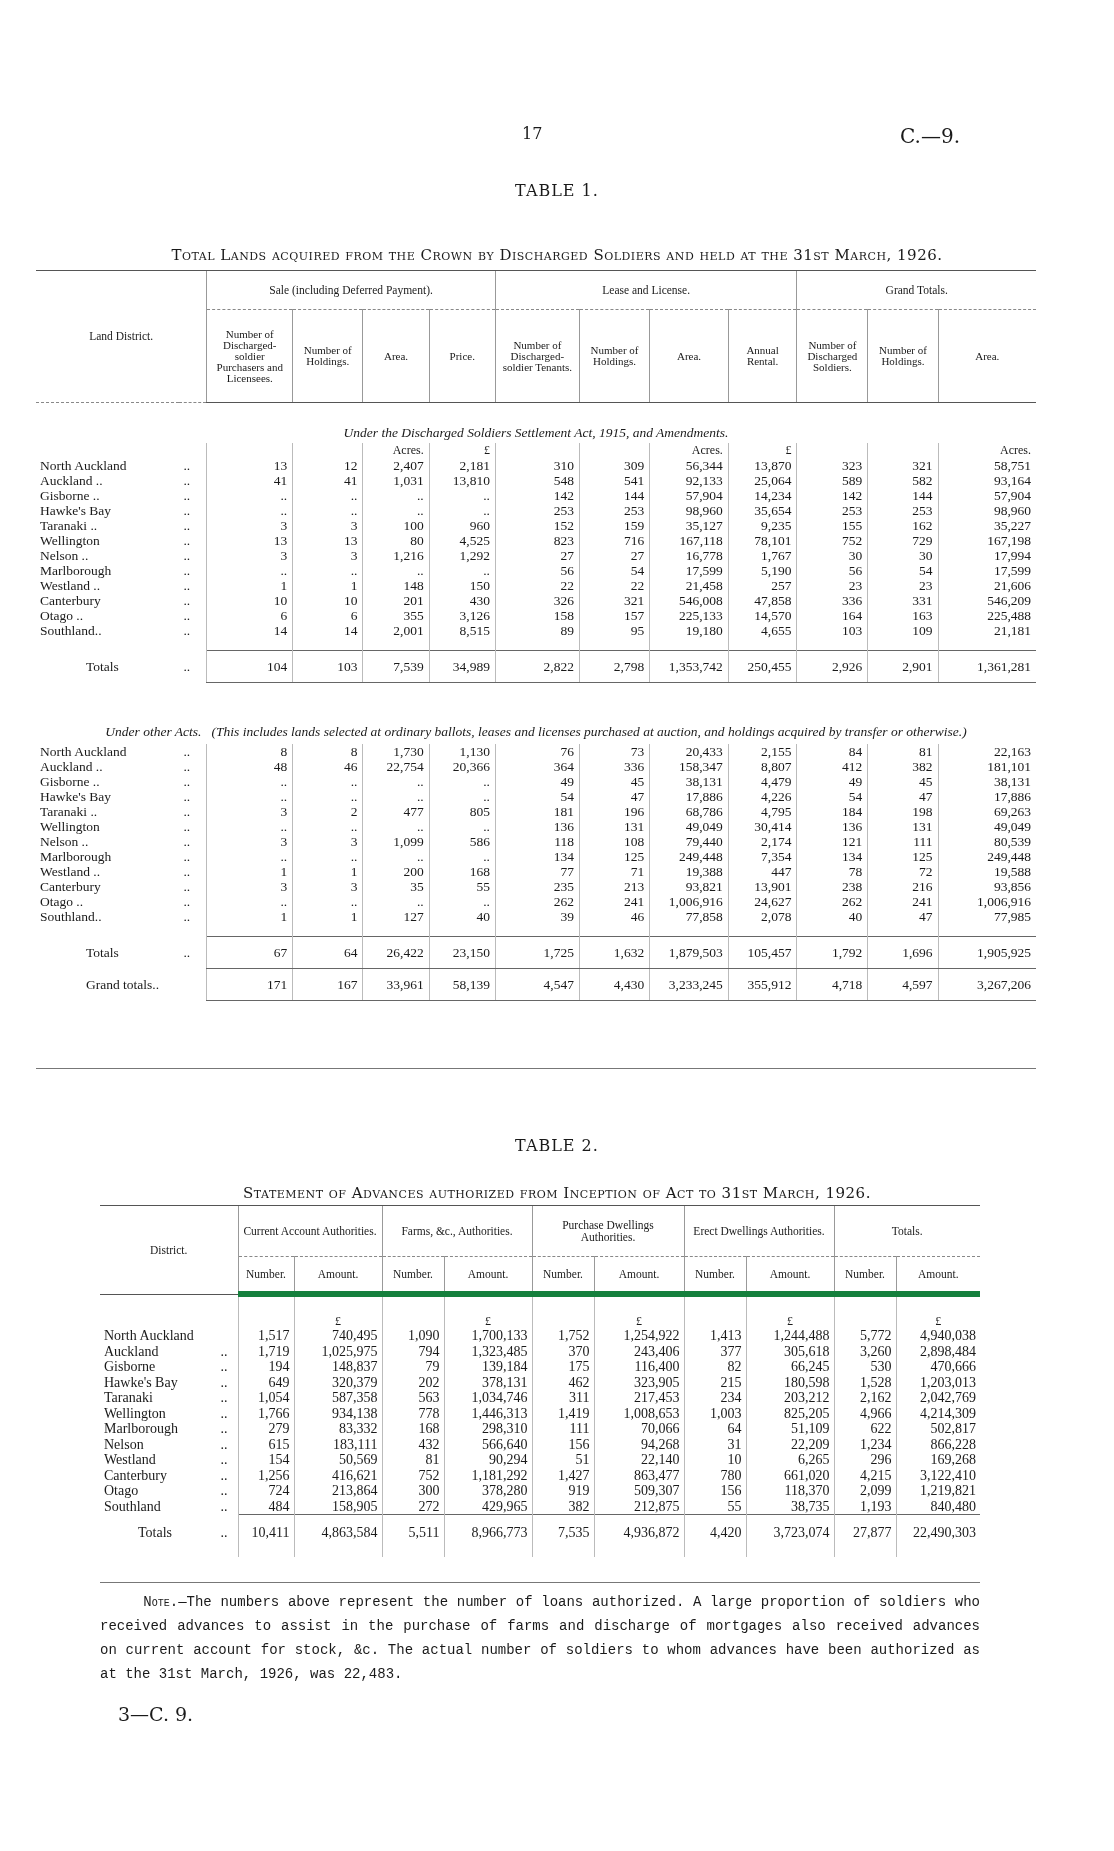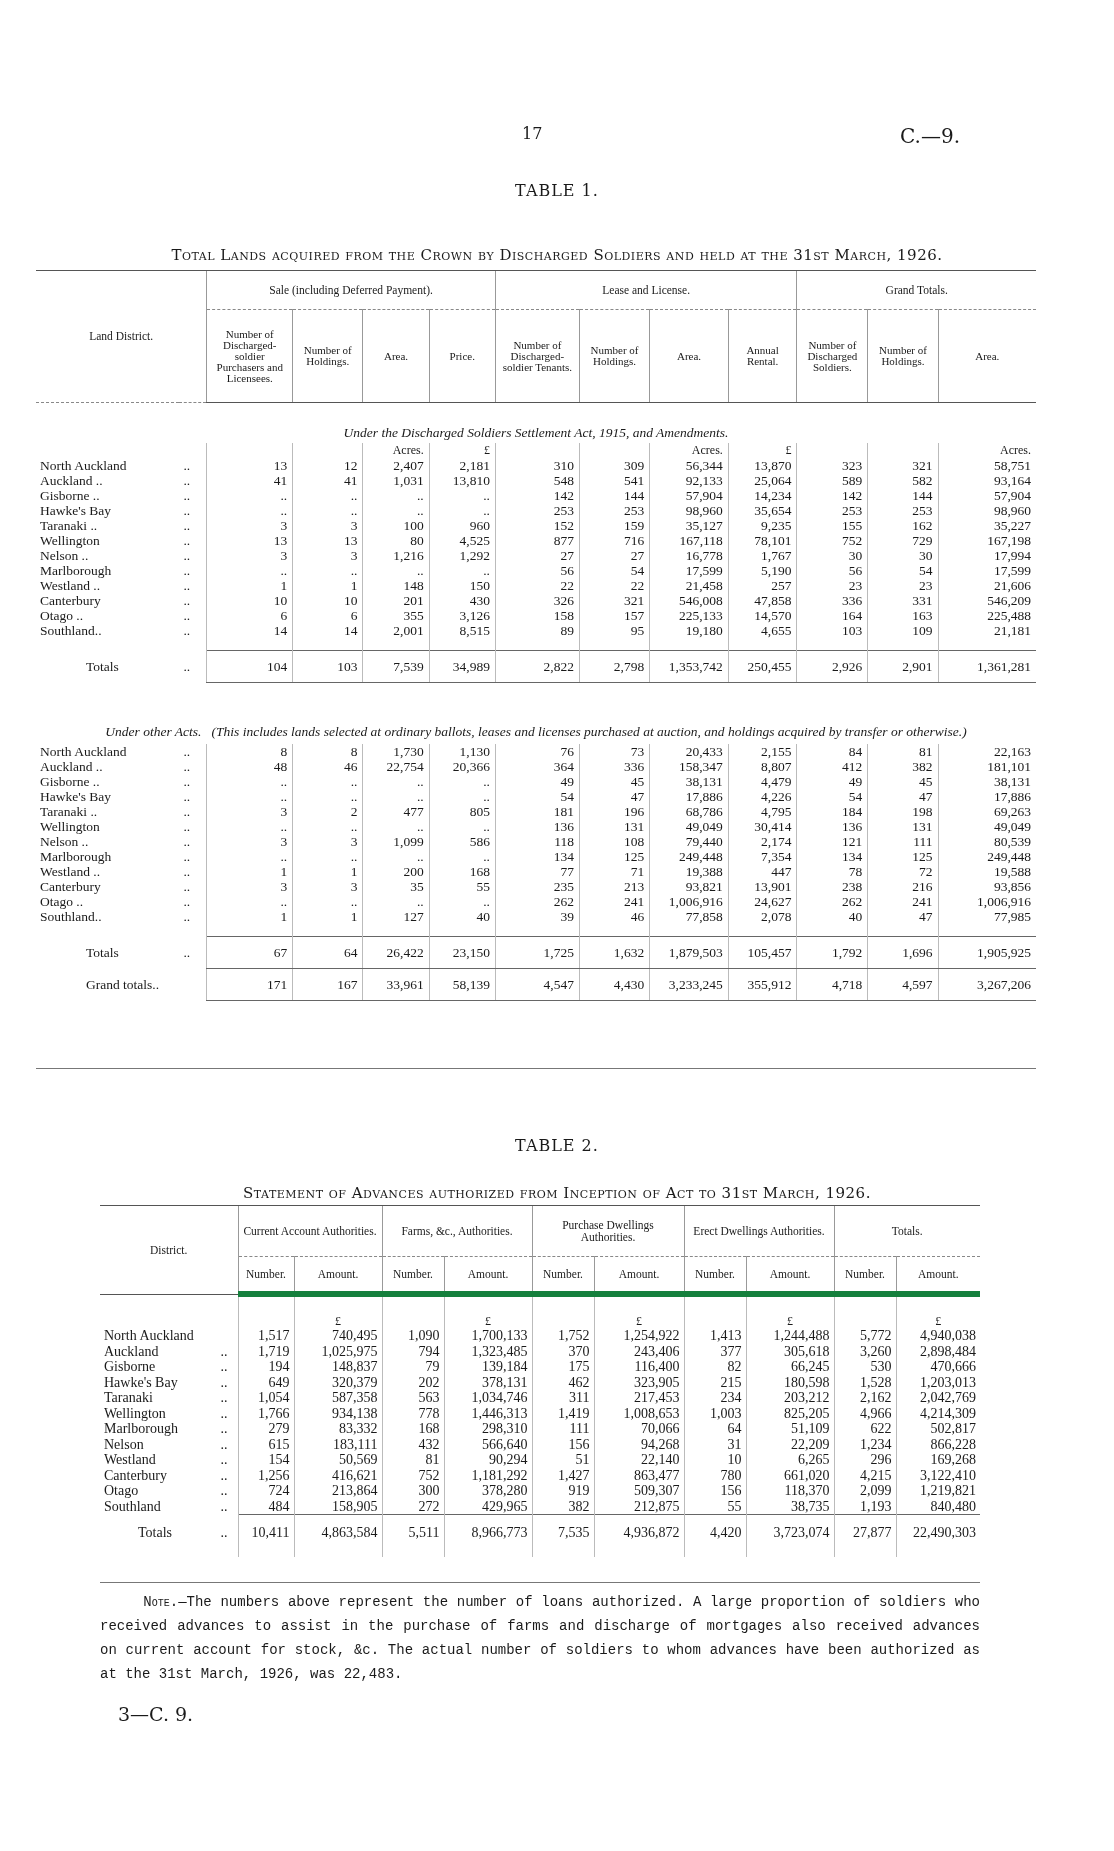--- a/index.html
+++ b/index.html
@@ -197,21 +197,21 @@
         <td class="num">162</td>
         <td class="num">35,227</td>
       </tr>
       <tr>
         <td class="dist">Wellington</td>
         <td class="dots">..</td>
         <td class="num">13</td>
         <td class="num">13</td>
         <td class="num">80</td>
         <td class="num">4,525</td>
-        <td class="num">877</td>
+        <td class="num">823</td>
         <td class="num">716</td>
         <td class="num">167,118</td>
         <td class="num">78,101</td>
         <td class="num">752</td>
         <td class="num">729</td>
         <td class="num">167,198</td>
       </tr>
       <tr>
         <td class="dist">Nelson ..</td>
         <td class="dots">..</td>

